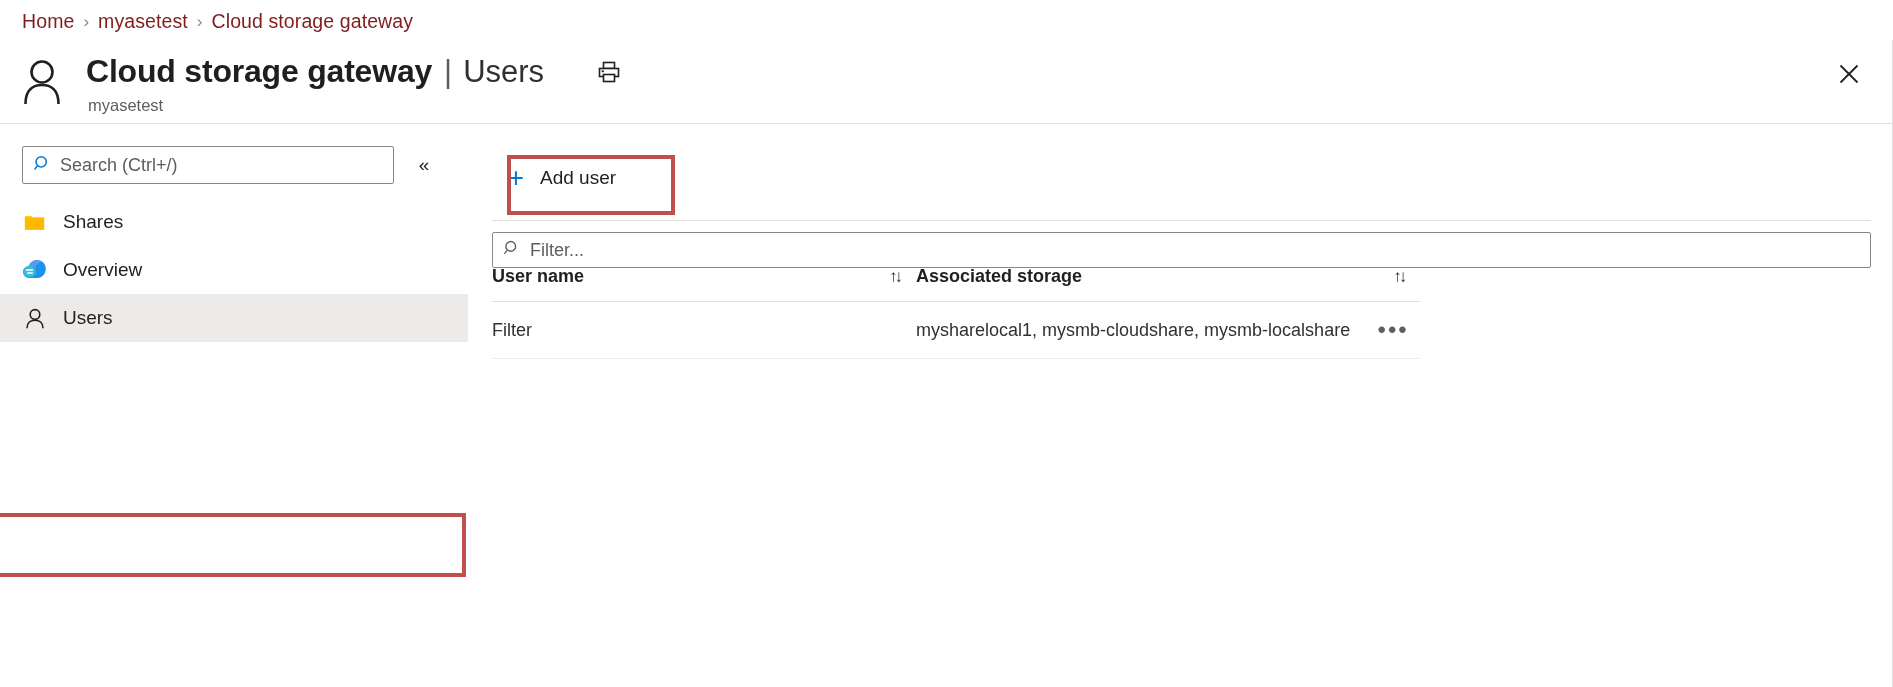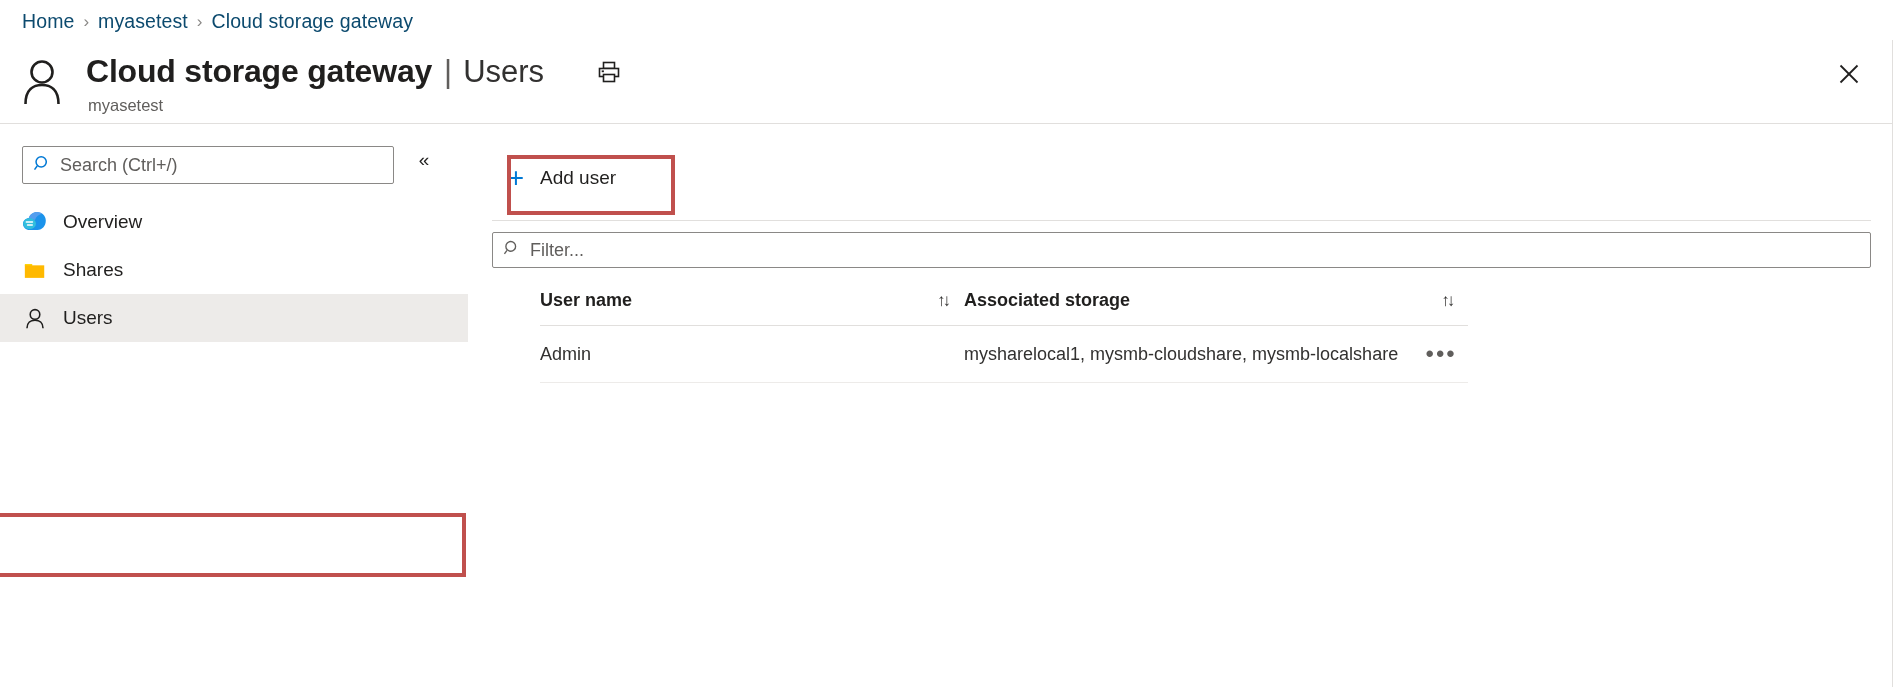--- a/index.html
+++ b/index.html
@@ -25,21 +25,21 @@
   .breadcrumb {
     position: absolute;
     left: 22px;
     top: 6px;
     height: 30px;
     display: flex;
     align-items: center;
     font-size: 19.5px;
   }
   .crumb {
-    color: #0c4a6e;
+    color: #7f1d1d;
     cursor: pointer;
     white-space: nowrap;
     letter-spacing: .1px;
   }
   .crumb-sep {
     color: #8a8886;
     margin: 0 9px;
     font-size: 17px;
     line-height: 1;
     user-select: none;
@@ -134,20 +134,21 @@
     top: 124px;
     width: 468px;
     bottom: 0;
     box-sizing: border-box;
   }
   .search-row {
     position: absolute;
     left: 22px;
     top: 22px;
     display: flex;
+    align-items: center;
   }
   .search-box {
     width: 372px;
     height: 38px;
     border: 1px solid #8a8886;
     border-radius: 2px;
     display: flex;
     align-items: center;
     box-sizing: border-box;
     background: #fff;
@@ -295,25 +296,24 @@
     background: transparent;
     flex: 1;
     margin-left: 9px;
     padding: 0;
   }
   .filter-input::placeholder { color: #605e5c; opacity: 1; }
 
   table.grid {
     position: absolute;
     left: 24px;
-    top: 166px;
+    top: 142px;
     right: 22px;
     border-collapse: collapse;
     table-layout: fixed;
-    margin-left: 48px;
   }
   table.grid th {
     text-align: left;
     font-size: 18px;
     font-weight: bold;
     color: #201f1e;
     padding: 0 0 14px 0;
     border-bottom: 1px solid #e1dfdd;
     vertical-align: bottom;
   }
@@ -426,39 +426,39 @@
         </span>
         <input class="search-input" type="text" placeholder="Search (Ctrl+/)" style="">
       </div>
       <div class="collapse-btn">«</div>
     </div>
 
     <div class="navlist">
 
       <div class="nav-item">
         <span class="nav-ico">
+          <svg viewBox="0 0 26 22" width="24" height="21" aria-hidden="true">
+            <path d="M2 4 L10 4 L10 6.2 L2 6.2 Z" fill="#ffd400"></path>
+            <rect x="2" y="5.4" width="21" height="13.6" fill="#ffb900"></rect>
+          </svg>
+        </span>
+        <span class="nav-label">Shares</span>
+      </div>
+
+      <div class="nav-item">
+        <span class="nav-ico">
           <svg viewBox="0 0 26 22" width="26" height="22" aria-hidden="true">
             <path d="M7.5 19 C3.9 19 1 16.3 1 13 C1 9.9 3.5 7.3 6.8 7 C7.9 3.5 11.2 1 15.1 1 C19.9 1 23.8 4.8 23.8 9.5 C23.8 14.7 20.4 19 15.5 19 Z" fill="#1b93eb"></path>
             <path d="M6.8 7 C7.9 3.5 11.2 1 15.1 1 C17.1 1 19 1.7 20.4 2.8 C17 3.3 14.1 5.6 13 8.9 C10.8 8.3 8.4 7.4 6.8 7 Z" fill="#5ea0ef" opacity=".85"></path>
             <ellipse cx="7.6" cy="12.6" rx="6.4" ry="5.6" fill="#32bedd"></ellipse>
             <rect x="3.6" y="10.2" width="7.6" height="1.5" rx=".7" fill="#ffffff"></rect>
             <rect x="4.8" y="13.2" width="6.2" height="1.5" rx=".7" fill="#ffffff"></rect>
           </svg>
         </span>
         <span class="nav-label">Overview</span>
-      </div>
-
-      <div class="nav-item">
-        <span class="nav-ico">
-          <svg viewBox="0 0 26 22" width="24" height="21" aria-hidden="true">
-            <path d="M2 4 L10 4 L10 6.2 L2 6.2 Z" fill="#ffd400"></path>
-            <rect x="2" y="5.4" width="21" height="13.6" fill="#ffb900"></rect>
-          </svg>
-        </span>
-        <span class="nav-label">Shares</span>
       </div>
 
 
       <div class="nav-item selected">
         <span class="nav-ico">
           <svg viewBox="0 0 26 24" width="24" height="23" aria-hidden="true">
             <circle cx="13" cy="7.6" r="5.2" fill="none" stroke="#201f1e" stroke-width="1.7"></circle>
             <path d="M4.3 22.5 C4.3 16.6 8.2 13.8 13 13.8 C17.8 13.8 21.7 16.6 21.7 22.5" fill="none" stroke="#201f1e" stroke-width="1.7"></path>
           </svg>
         </span>
@@ -511,21 +511,21 @@
           <th colspan="2">
             <div class="th-inner">
               <span>Associated storage</span>
               <span class="sort-ico">↑↓</span>
             </div>
           </th>
         </tr>
       </thead>
       <tbody>
         <tr class="data-row">
-          <td>Admin</td>
+          <td>Filter</td>
           <td>mysharelocal1, mysmb-cloudshare, mysmb-localshare</td>
           <td class="cell-actions">
             <span class="ellipsis-btn">•••</span>
           </td>
         </tr>
       </tbody>
     </table>
   </div>
 
   <div class="annot" id="annot-adduser"></div>

